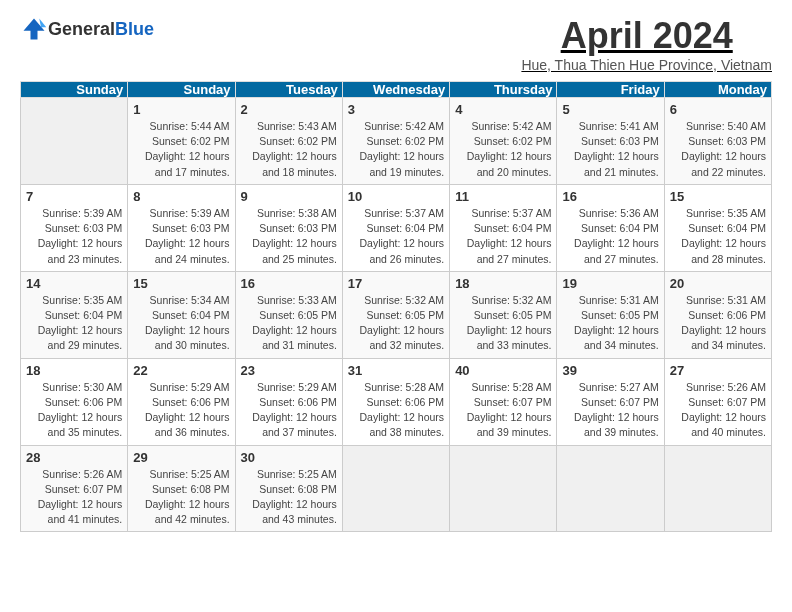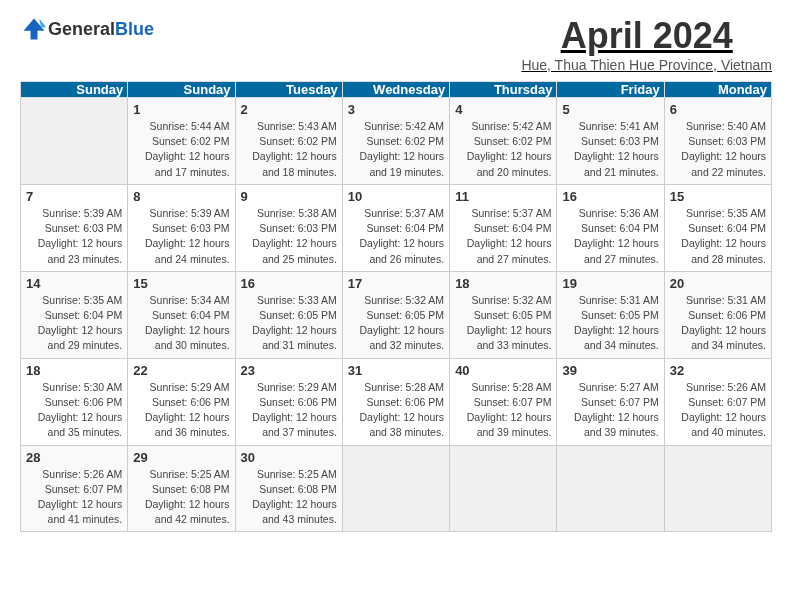--- a/index.html
+++ b/index.html
@@ -227,21 +227,21 @@
         </td>
         <td>
           <div class="day-num">40</div>
           <div class="day-info">Sunrise: 5:28 AM<br>Sunset: 6:07 PM<br>Daylight: 12 hours<br>and 39 minutes.</div>
         </td>
         <td>
           <div class="day-num">39</div>
           <div class="day-info">Sunrise: 5:27 AM<br>Sunset: 6:07 PM<br>Daylight: 12 hours<br>and 39 minutes.</div>
         </td>
         <td>
-          <div class="day-num">32</div>
+          <div class="day-num">27</div>
           <div class="day-info">Sunrise: 5:26 AM<br>Sunset: 6:07 PM<br>Daylight: 12 hours<br>and 40 minutes.</div>
         </td>
       </tr>
       <tr>
         <td>
           <div class="day-num">28</div>
           <div class="day-info">Sunrise: 5:26 AM<br>Sunset: 6:07 PM<br>Daylight: 12 hours<br>and 41 minutes.</div>
         </td>
         <td>
           <div class="day-num">29</div>

